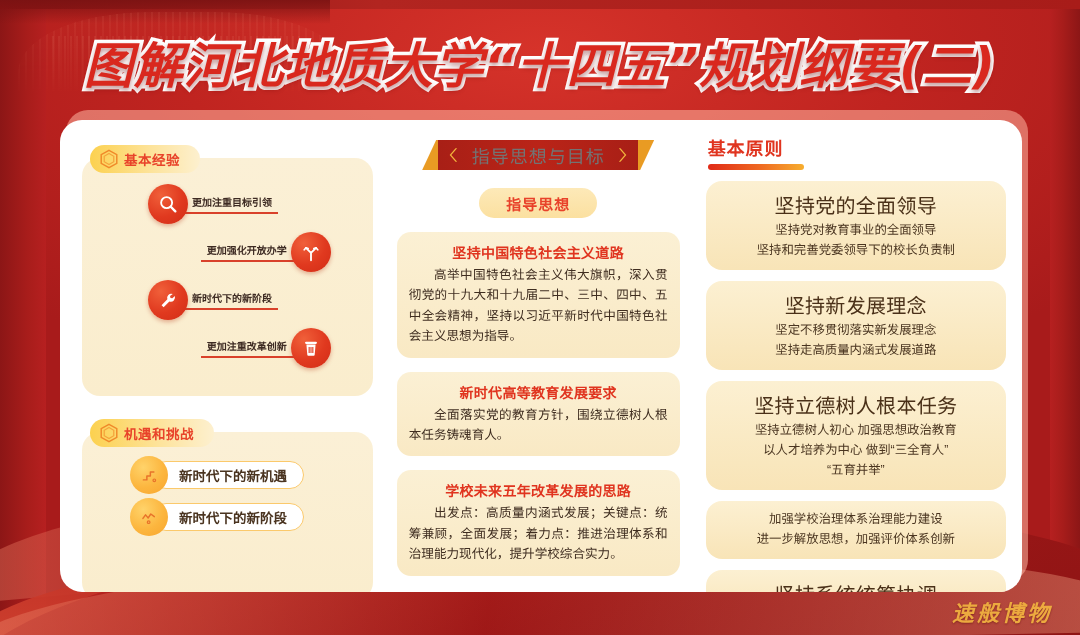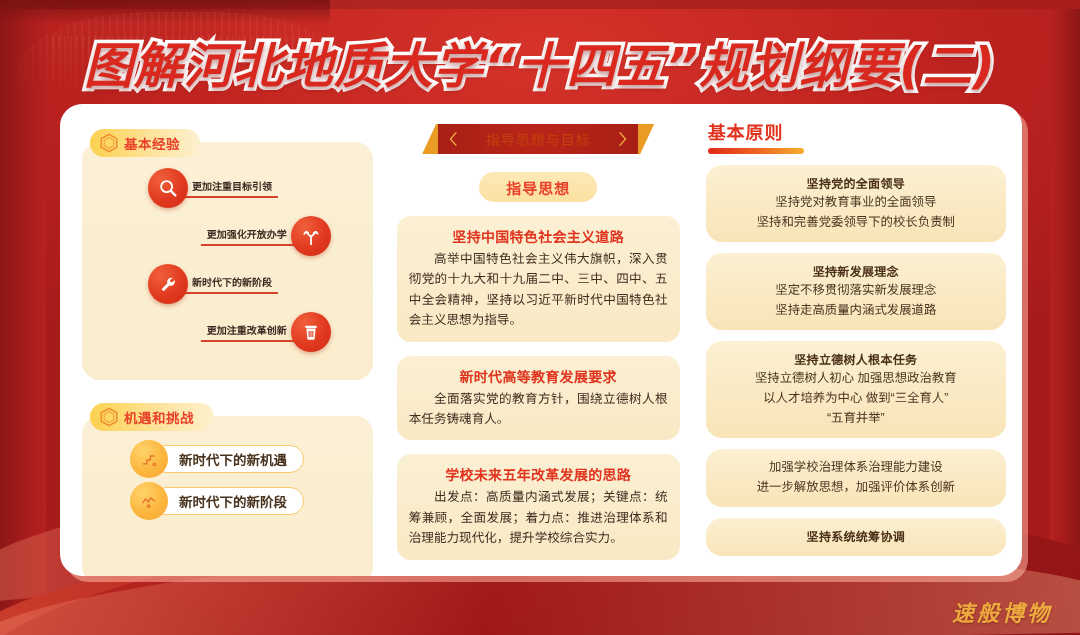--- a/index.html
+++ b/index.html
@@ -112,21 +112,21 @@
 
   
   .card-shadow {
     position: absolute; left: 66px; top: 110px;
     width: 962px; height: 472px;
     border-radius: 22px;
     background: rgba(255,180,160,.55);
     z-index: 4;
   }
   .card {
-    position: absolute; left: 60px; top: 104px;
+    position: absolute; left: 60px; top: 120px;
     width: 962px; height: 472px;
     background: #ffffff;
     border-radius: 22px;
     z-index: 5;
     overflow: hidden;
   }
 
   .cols {
     position: absolute; inset: 0;
     display: flex;
@@ -220,21 +220,21 @@
     height: 30px;
   }
   .banner-shape {
     position: absolute; inset: 0;
     background: linear-gradient(90deg, #e99b23 0%, #e99b23 7%, #a81f16 7%, #ba2418 50%, #a81f16 93%, #e99b23 93%, #e99b23 100%);
     clip-path: polygon(14px 0, 232px 0, 218px 30px, 0 30px);
   }
   .banner-label {
     position: absolute; inset: 0;
     display: flex; align-items: center; justify-content: center;
-    font-size: 14px; font-weight: normal; color: #c2410c; letter-spacing: 1px;
+    font-size: 18px; font-weight: normal; color: #737373; letter-spacing: 1px;
   }
   .chev { position: absolute; top: 8px; width: 10px; height: 14px; }
   .chev-l { left: 26px; }
   .chev-r { right: 26px; }
 
   .gp-pill {
     width: 118px; height: 30px; margin: 18px auto 0;
     background: linear-gradient(180deg, #fde9b8 0%, #fbe0a0 100%);
     border-radius: 15px;
     display: flex; align-items: center; justify-content: center;
@@ -270,21 +270,21 @@
     background: linear-gradient(90deg, #e02a17 0%, #ef6a22 55%, #f7ae2f 100%);
   }
   .rcard {
     background: linear-gradient(180deg, #fcf0d2 0%, #f8e4b7 100%);
     border-radius: 16px;
     padding: 9px 10px 10px;
     margin-top: 11px;
     text-align: center;
   }
   .rcard-title {
-    font-size: 12px; font-weight: bold; color: #4a3018;
+    font-size: 20px; font-weight: normal; color: #4a3018;
     margin-bottom: 2px; letter-spacing: .3px;
   }
   .rcard-line {
     font-size: 12.4px; line-height: 1.58; color: #4a3520;
   }
 
   
   .watermark {
     position: absolute; right: 28px; bottom: 8px;
     font-family: "DejaVu Serif", "Liberation Serif", serif;

